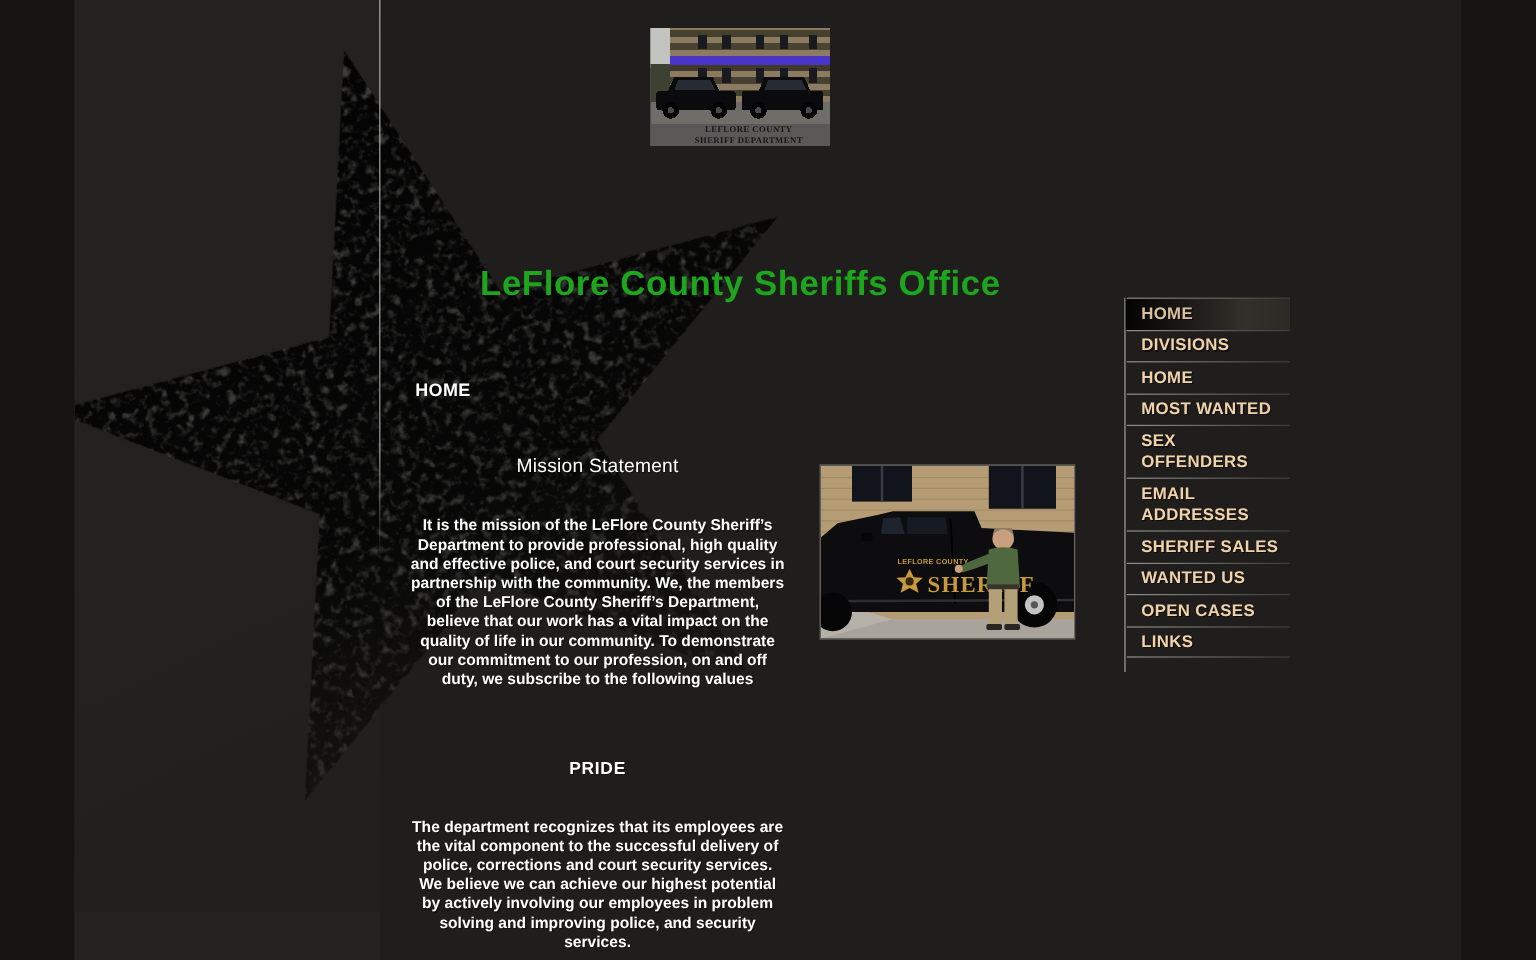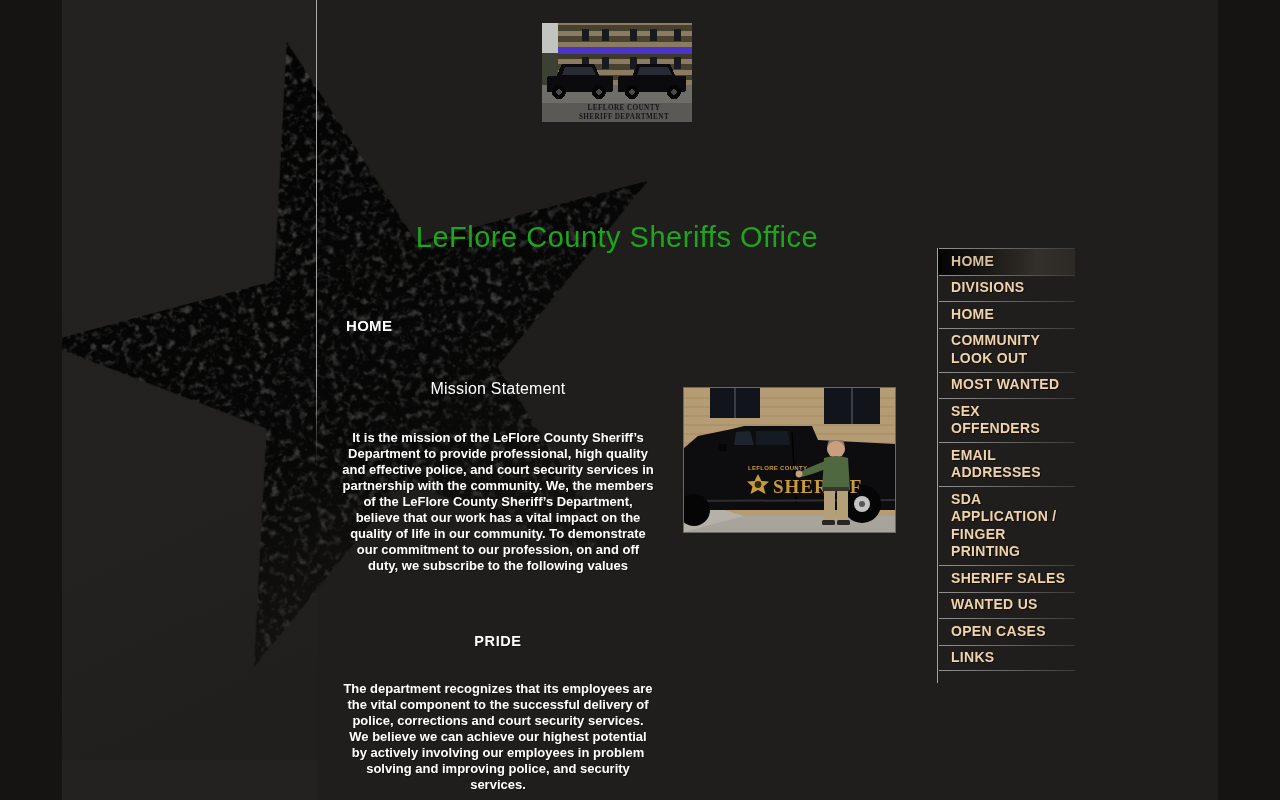--- a/index.html
+++ b/index.html
@@ -10,21 +10,21 @@
   }
   .left-strip{position:absolute;left:0;top:0;width:255px;height:800px;background:#242220;}
   .star-watermark{position:absolute;left:0;top:0;pointer-events:none;}
   .content-divider{
     position:absolute;left:254px;top:0;width:1px;height:465px;
     background:linear-gradient(#ababab 0%,#9a9a9a 82%,rgba(150,150,150,0) 100%);
   }
   .header-image{position:absolute;left:480px;top:23px;width:150px;height:99px;}
   .site-title{
     position:absolute;left:255px;top:221px;width:600px;
-    text-align:center;font-size:29px;font-weight:400;
+    text-align:center;font-size:29px;font-weight:700;
     color:var(--accent-green,#1ea51e);letter-spacing:.5px;
   }
   .breadcrumb{
     position:absolute;left:284px;top:317px;font-size:15px;font-weight:700;color:#ffffff;
     text-shadow:1px 1px 0 rgba(0,0,0,.4);letter-spacing:.3px;
   }
   .text-col{
     position:absolute;left:280px;top:380px;width:312px;text-align:center;color:#ffffff;
     text-shadow:1px 1px 0 rgba(0,0,0,.35);
   }
@@ -197,41 +197,31 @@
         <li class="nav-item active">
     <a class="nav-link" href="#">HOME</a>
   </li>
         <li class="nav-item">
     <a class="nav-link" href="#">DIVISIONS</a>
   </li>
         <li class="nav-item">
     <a class="nav-link" href="#">HOME</a>
   </li>
         <li class="nav-item">
-    <a class="nav-link" href="#">COMMUNITY
-LOOK OUT</a>
-  </li>
-        <li class="nav-item">
     <a class="nav-link" href="#">MOST WANTED</a>
   </li>
         <li class="nav-item">
     <a class="nav-link" href="#">SEX
 OFFENDERS</a>
   </li>
         <li class="nav-item">
     <a class="nav-link" href="#">EMAIL
 ADDRESSES</a>
   </li>
         <li class="nav-item">
-    <a class="nav-link" href="#">SDA
-APPLICATION /
-FINGER
-PRINTING</a>
-  </li>
-        <li class="nav-item">
     <a class="nav-link" href="#">SHERIFF SALES</a>
   </li>
         <li class="nav-item">
     <a class="nav-link" href="#">WANTED US</a>
   </li>
         <li class="nav-item">
     <a class="nav-link" href="#">OPEN CASES</a>
   </li>
         <li class="nav-item">
     <a class="nav-link" href="#">LINKS</a>

